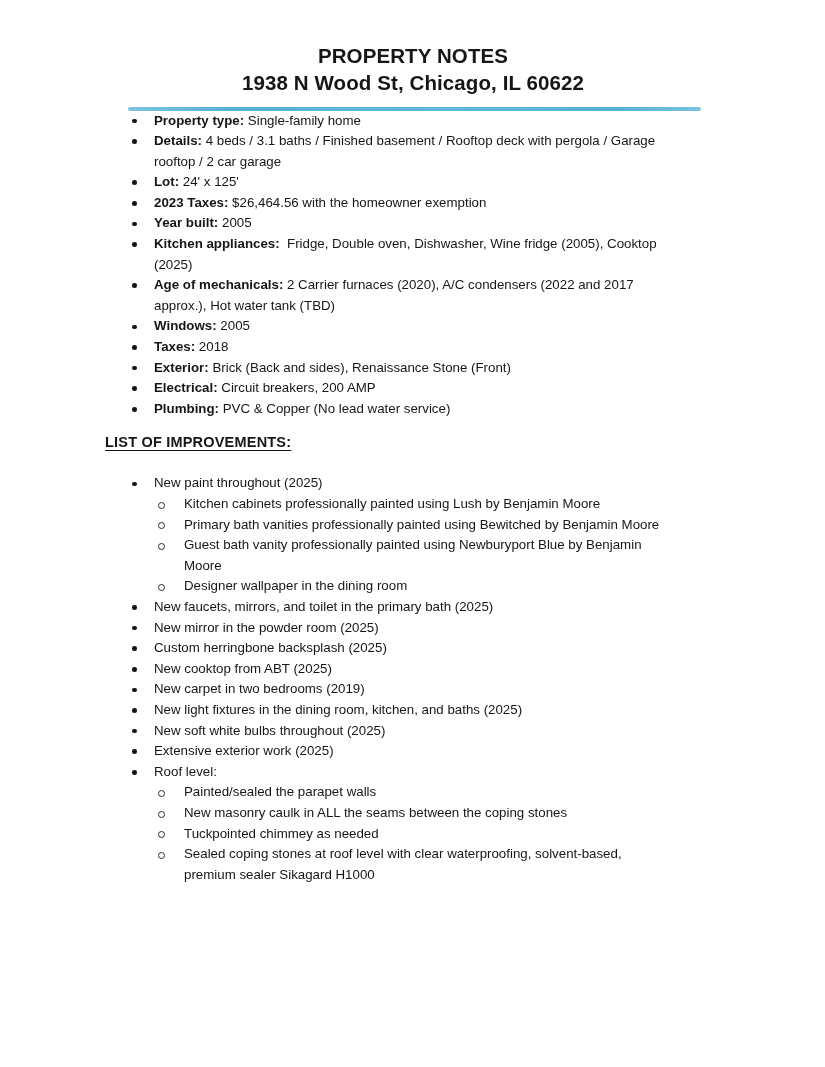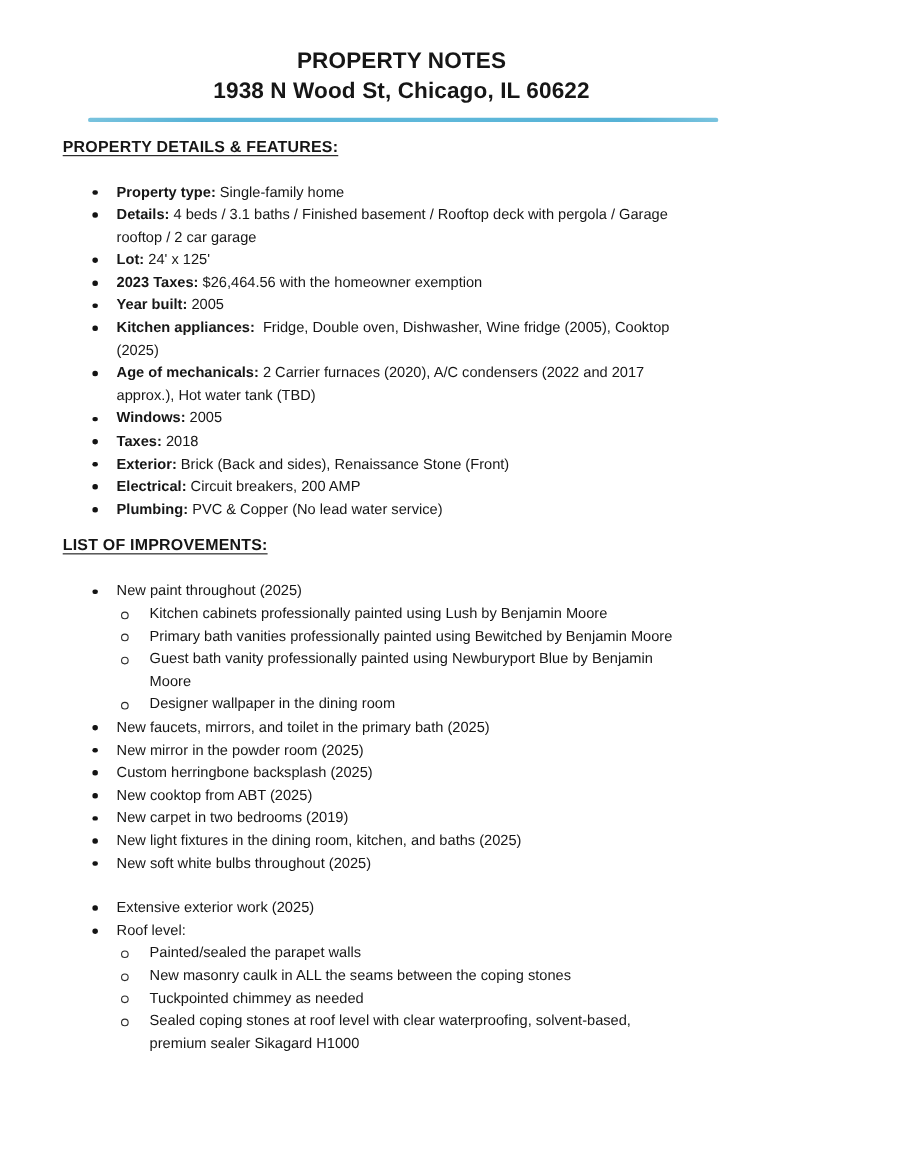--- a/index.html
+++ b/index.html
@@ -11,21 +11,21 @@
     width: 825px;
     height: 1067px;
     overflow: hidden;
     font-family: "Liberation Sans", "DejaVu Sans", sans-serif;
     color: #161616;
   }
   .page {
     box-sizing: border-box;
     width: 825px;
     height: 1067px;
-    padding: 42px 88px 0 57px;
+    padding: 42px 88px 0 105px;
   }
   
   .doc-header {
     text-align: center;
     width: 616px;
   }
   .doc-title, .doc-subtitle {
     font-size: 20.5px;
     font-weight: bold;
     line-height: 27px;
@@ -74,35 +74,34 @@
     position: absolute;
     left: 53px;
     top: 7.6px;
     width: 5px;
     height: 5px;
     border-radius: 50%;
     border: 1.3px solid #2b2b2b;
     background: transparent;
   }
   .lbl { font-weight: bold; }
-  .group.gap { margin-top: 20px; }
+  .group.gap { }
 </style>
 </head>
 <body>
 
 <div class="page">
 
   <div class="doc-header">
     <h1 class="doc-title">PROPERTY NOTES</h1>
     <h2 class="doc-subtitle">1938 N Wood St, Chicago, IL 60622</h2>
     <div class="divider"></div>
   </div>
 
   <section>
-    <h3 class="section-heading">PROPERTY DETAILS &amp; FEATURES:</h3>
     <ul id="details-list">
         <li class="l1"><b class="lbl">Property type:</b><span class="txt"> Single-family home</span></li>
         <li class="l1"><b class="lbl">Details:</b><span class="txt"> 4 beds / 3.1 baths / Finished basement / Rooftop deck with pergola / Garage
 rooftop / 2 car garage</span></li>
         <li class="l1"><b class="lbl">Lot:</b><span class="txt"> 24' x 125'</span></li>
         <li class="l1"><b class="lbl">2023 Taxes:</b><span class="txt"> $26,464.56 with the homeowner exemption</span></li>
         <li class="l1"><b class="lbl">Year built:</b><span class="txt"> 2005</span></li>
         <li class="l1"><b class="lbl">Kitchen appliances:</b><span class="txt">  Fridge, Double oven, Dishwasher, Wine fridge (2005), Cooktop
 (2025)</span></li>
         <li class="l1"><b class="lbl">Age of mechanicals:</b><span class="txt"> 2 Carrier furnaces (2020), A/C condensers (2022 and 2017

